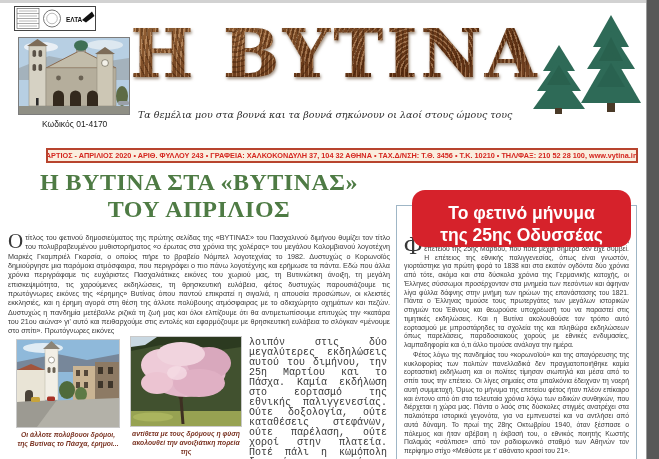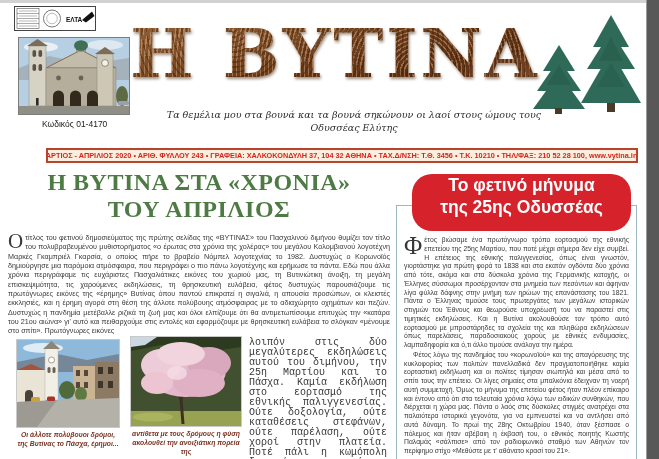--- a/index.html
+++ b/index.html
@@ -16,21 +16,21 @@
   .title{position:absolute;left:126px;top:4px;width:410px;margin:4px;text-align:center;
          font-family:"DejaVu Serif","Liberation Serif",serif;font-weight:bold;
          font-size:67px;line-height:92px;letter-spacing:3px;
          background:
            repeating-radial-gradient(circle at 25% 20%, rgba(55,25,5,.38) 0 1.5px, rgba(0,0,0,0) 1.5px 5px),
            repeating-radial-gradient(circle at 70% 70%, rgba(255,215,170,.34) 0 1.5px, rgba(0,0,0,0) 1.5px 4px),
            linear-gradient(165deg,#9c6a3c 0%,#70401e 45%,#5d2f12 70%,#8a5733 100%);
          -webkit-background-clip:text;background-clip:text;color:transparent;
          filter:drop-shadow(1.5px 2px 1.5px rgba(80,50,20,.55));}
   .trees{position:absolute;left:529px;top:11px;}
-  .motto{position:absolute;left:138px;top:109px;width:432px;text-align:center;
+  .motto{position:absolute;left:138px;top:109px;width:432px;
          font-family:"DejaVu Serif","Liberation Serif",serif;font-style:italic;
          font-size:9.5px;line-height:12.5px;color:#2e2e2e;}
 
   
   .info-bar{position:absolute;left:46px;top:148px;width:592px;height:15px;box-sizing:border-box;
             border:2px solid #b8442e;background:#faeede;display:flex;align-items:center;justify-content:center;overflow:hidden;}
   .info-bar span{font-weight:bold;font-size:7.3px;color:#d4261f;white-space:nowrap;}
 
   
   .headline{position:absolute;left:8px;top:169px;width:382px;margin:0;text-align:center;
@@ -50,23 +50,23 @@
             font-size:10px;line-height:10px;text-align:justify;color:#383838;font-family:Liberation Mono, monospace;}
 
   
   .right-box{position:absolute;left:396px;top:205px;width:241px;height:300px;box-sizing:border-box;
              border:1px solid #9fb6c6;background:#fff;}
   .rbody{margin:0 7px;font-size:6.8px;line-height:8.75px;text-align:justify;color:#383838;}
   .rbody.first{margin-top:30px;}
   .rbody.indent{text-indent:9px;margin-top:1px;}
   .dropcap2{float:left;font-family:"Liberation Serif","DejaVu Serif",serif;
             font-size:25px;line-height:20px;padding-right:2px;color:#383838;}
-  .red-box{position:absolute;left:412px;top:174px;width:219px;height:57px;box-sizing:border-box;
-           background:#d6222b;border-radius:20px;color:#fff;text-align:center;
-           font-weight:bold;font-size:17.5px;line-height:22px;padding-top:0;}
+  .red-box{position:absolute;left:412px;top:190px;width:219px;height:57px;box-sizing:border-box;
+           background:#d6222b;border-radius:13px;color:#fff;text-align:center;
+           font-weight:bold;font-size:17.5px;line-height:22px;padding-top:12px;}
 </style>
 </head>
 <body>
 
 <div class="page">
   <div class="top-edge"></div>
   <div class="right-edge"></div>
 
   <header>
     <div class="stamp">
@@ -130,31 +130,30 @@
       <rect x="78" y="92" width="8" height="9" fill="#4a3a28"></rect>
       <polygon points="30,34 46,60 14,60" fill="#2e6a57"></polygon>
       <polygon points="30,48 52,80 8,80" fill="#2e6a57"></polygon>
       <polygon points="30,62 56,98 4,98" fill="#2e6a57"></polygon>
       <polygon points="30,54 42,74 18,74" fill="#235746" opacity="0.5"></polygon>
       <rect x="26" y="97" width="7" height="6" fill="#4a3a28"></rect>
     </svg>
 
     <div class="motto">
       <div>Τα θεμέλια μου στα βουνά και τα βουνά σηκώνουν οι λαοί στους ώμους τους</div>
-      <div>Οδυσσέας Ελύτης</div>
     </div>
   </header>
 
   <div class="info-bar">
     <span>ΜΑΡΤΙΟΣ - ΑΠΡΙΛΙΟΣ 2020 • ΑΡΙΘ. ΦΥΛΛΟΥ 243 • ΓΡΑΦΕΙΑ: ΧΑΛΚΟΚΟΝΔΥΛΗ 37, 104 32 ΑΘΗΝΑ • ΤΑΧ.Δ/ΝΣΗ: Τ.Θ. 3456 • Τ.Κ. 10210 • ΤΗΛ/ΦΑΞ: 210 52 28 100, www.vytina.info</span>
   </div>
 
   <section>
     <h2 class="headline">
-      <span>Η ΒΥΤΙΝΑ ΣΤΑ «ΧΡΟΝΙΑ»</span><br>
+      <span>Η ΒΥΤΙΝΑ ΣΤΑ «ΒΥΤΙΝΑΣ»</span><br>
       <span>ΤΟΥ ΑΠΡΙΛΙΟΣ</span>
     </h2>
 
     <p class="intro">
       <span class="dropcap">Ο</span><span>τίτλος του φετινού δημοσιεύματος της πρώτης σελίδας της «ΒΥΤΙΝΑΣ» του Πασχαλινού διμήνου θυμίζει τον τίτλο του πολυβραβευμένου μυθιστορήματος «ο έρωτας στα χρόνια της χολέρας» του μεγάλου Κολομβιανού λογοτέχνη Μαρκές Γκαμπριέλ Γκαρσία, ο οποίος πήρε το βραβείο Νόμπελ λογοτεχνίας το 1982. Δυστυχώς ο Κορωνοϊός δημιούργησε μια παρόμοια ατμόσφαιρα, που περιγράφει ο πιο πάνω λογοτέχνης και ερήμωσε τα πάντα. Εδώ που άλλα χρόνια περιγράφαμε τις ευχάριστες Πασχαλιάτικες εικόνες του χωριού μας, τη Βυτινιώτικη άνοιξη, τη μεγάλη επισκεψιμότητα, τις χαρούμενες εκδηλώσεις, τη θρησκευτική ευλάβεια, φέτος δυστυχώς παρουσιάζουμε τις πρωτόγνωρες εικόνες της «έρημης» Βυτίνας όπου παντού επικρατεί η σιγαλιά, η απουσία προσώπων, οι κλειστές εκκλησιές, και η έρημη αγορά στη θέση της άλλοτε πολύβουης ατμόσφαιρας με το αδιαχώρητο οχημάτων και πεζών. Δυστυχώς η πανδημία μετέβαλλε ριζικά τη ζωή μας και όλοι ελπίζουμε ότι θα αντιμετωπίσουμε επιτυχώς την «κατάρα του 21ου αιώνα» γι' αυτό και πειθαρχούμε στις εντολές και εφαρμόζουμε με θρησκευτική ευλάβεια το σλόγκαν «μένουμε στο σπίτι». Πρωτόγνωρες εικόνες</span>
     </p>
 
     <figure class="photo1">
       <svg width="102" height="87" viewBox="0 0 102 87">
         <rect width="102" height="87" fill="#8fb9da"></rect>

